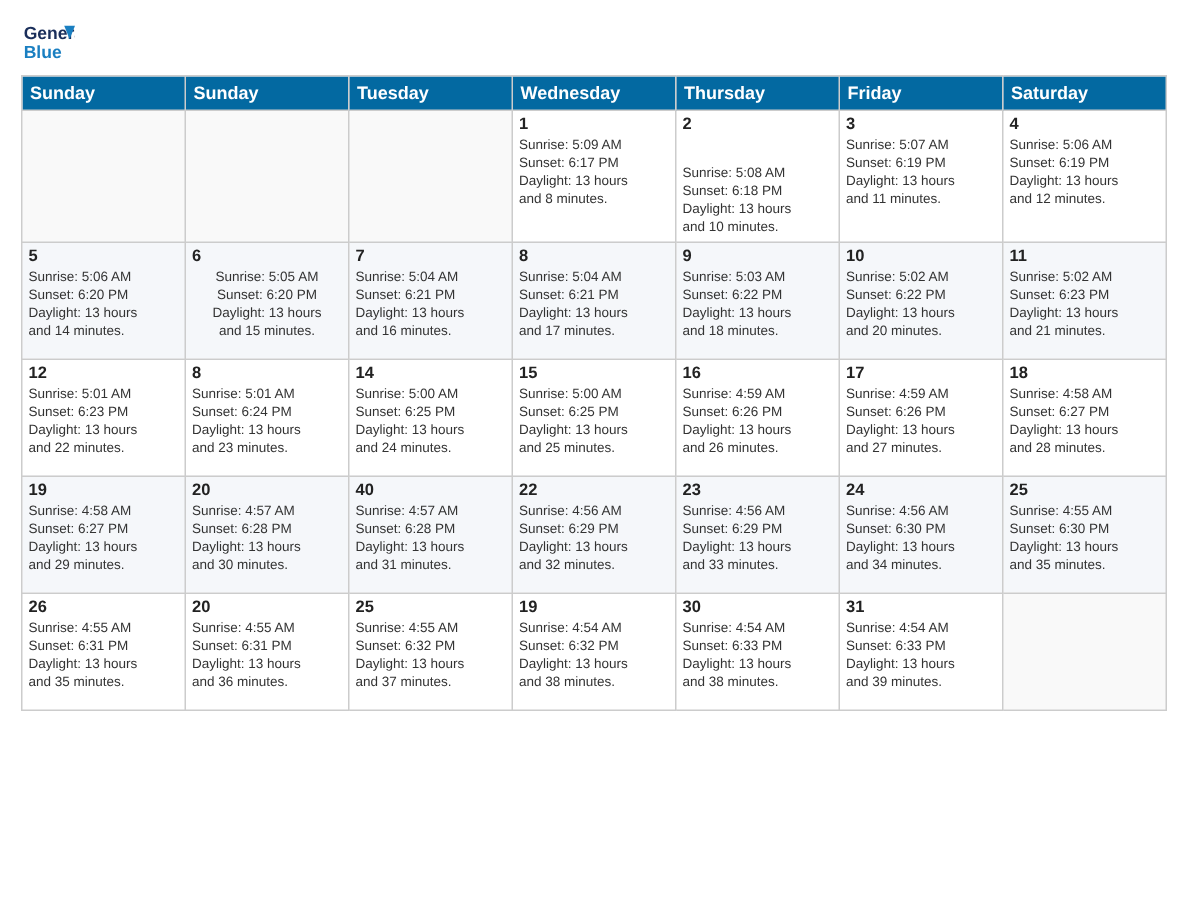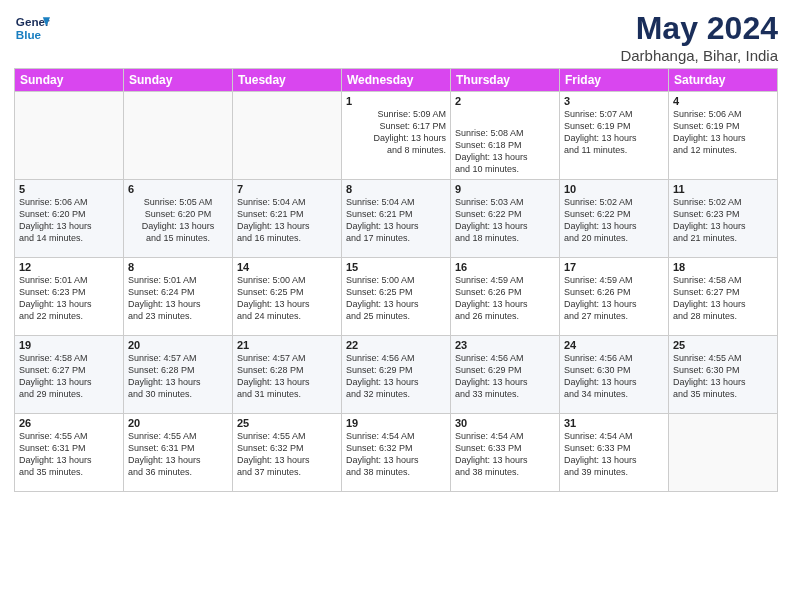--- a/index.html
+++ b/index.html
@@ -40,21 +40,21 @@
     .sub-title {
       font-size: 15px;
       color: #444;
     }
     .calendar-table {
       width: 100%;
       border-collapse: collapse;
       table-layout: fixed;
     }
     .calendar-table th {
-      background-color: #d946ef;
+      background-color: #0369a1;
       color: #fff;
       text-align: left;
       padding: 4px 5px;
       font-size: 12px;
       font-weight: bold;
       border: 1px solid #ccc;
     }
     .calendar-table td {
       border: 1px solid #ccc;
       vertical-align: top;
@@ -85,24 +85,20 @@
 
 <div class="container">
   <div class="header-row">
     <div class="logo">
       <svg class="logo-icon" viewBox="0 0 40 40">
         <text x="2" y="18" font-size="13" font-weight="bold" fill="#1a2e5a" font-family="Arial">General</text>
         <text x="2" y="32" font-size="13" font-weight="bold" fill="#1a7fc1" font-family="Arial">Blue</text>
         <polygon points="32,8 40,8 36,18" fill="#1a7fc1"></polygon>
       </svg>
     </div>
-    <div class="title-block">
-      <div class="main-title">May 2024</div>
-      <div class="sub-title">Darbhanga, Bihar, India</div>
-    </div>
   </div>
 
   <table class="calendar-table">
     <thead>
       <tr id="weekday-header">
           <th>Sunday</th>
           <th>Sunday</th>
           <th>Tuesday</th>
           <th>Wednesday</th>
           <th>Thursday</th>
@@ -110,21 +106,21 @@
           <th>Saturday</th>
         </tr>
     </thead>
     <tbody id="calendar-body">
         <tr>
           <td class="empty"></td>
           <td class="empty"></td>
           <td class="empty"></td>
           <td>
             <div class="day-number">1</div>
-            <div class="day-info" style="white-space: pre-line; text-align: right;">Sunrise: 5:09 AM
+            <div class="day-info" style="white-space: pre-line;">Sunrise: 5:09 AM
 Sunset: 6:17 PM
 Daylight: 13 hours
 and 8 minutes.</div>
           </td>
           <td>
             <div class="day-number">2</div>
             <div class="day-info" style="white-space: pre-line; margin-top: 20px;">Sunrise: 5:08 AM
 Sunset: 6:18 PM
 Daylight: 13 hours
 and 10 minutes.</div>
@@ -255,21 +251,21 @@
 and 29 minutes.</div>
           </td>
           <td>
             <div class="day-number">20</div>
             <div class="day-info" style="white-space: pre-line;">Sunrise: 4:57 AM
 Sunset: 6:28 PM
 Daylight: 13 hours
 and 30 minutes.</div>
           </td>
           <td>
-            <div class="day-number">21</div>
+            <div class="day-number">40</div>
             <div class="day-info" style="white-space: pre-line;">Sunrise: 4:57 AM
 Sunset: 6:28 PM
 Daylight: 13 hours
 and 31 minutes.</div>
           </td>
           <td>
             <div class="day-number">22</div>
             <div class="day-info" style="white-space: pre-line;">Sunrise: 4:56 AM
 Sunset: 6:29 PM
 Daylight: 13 hours

